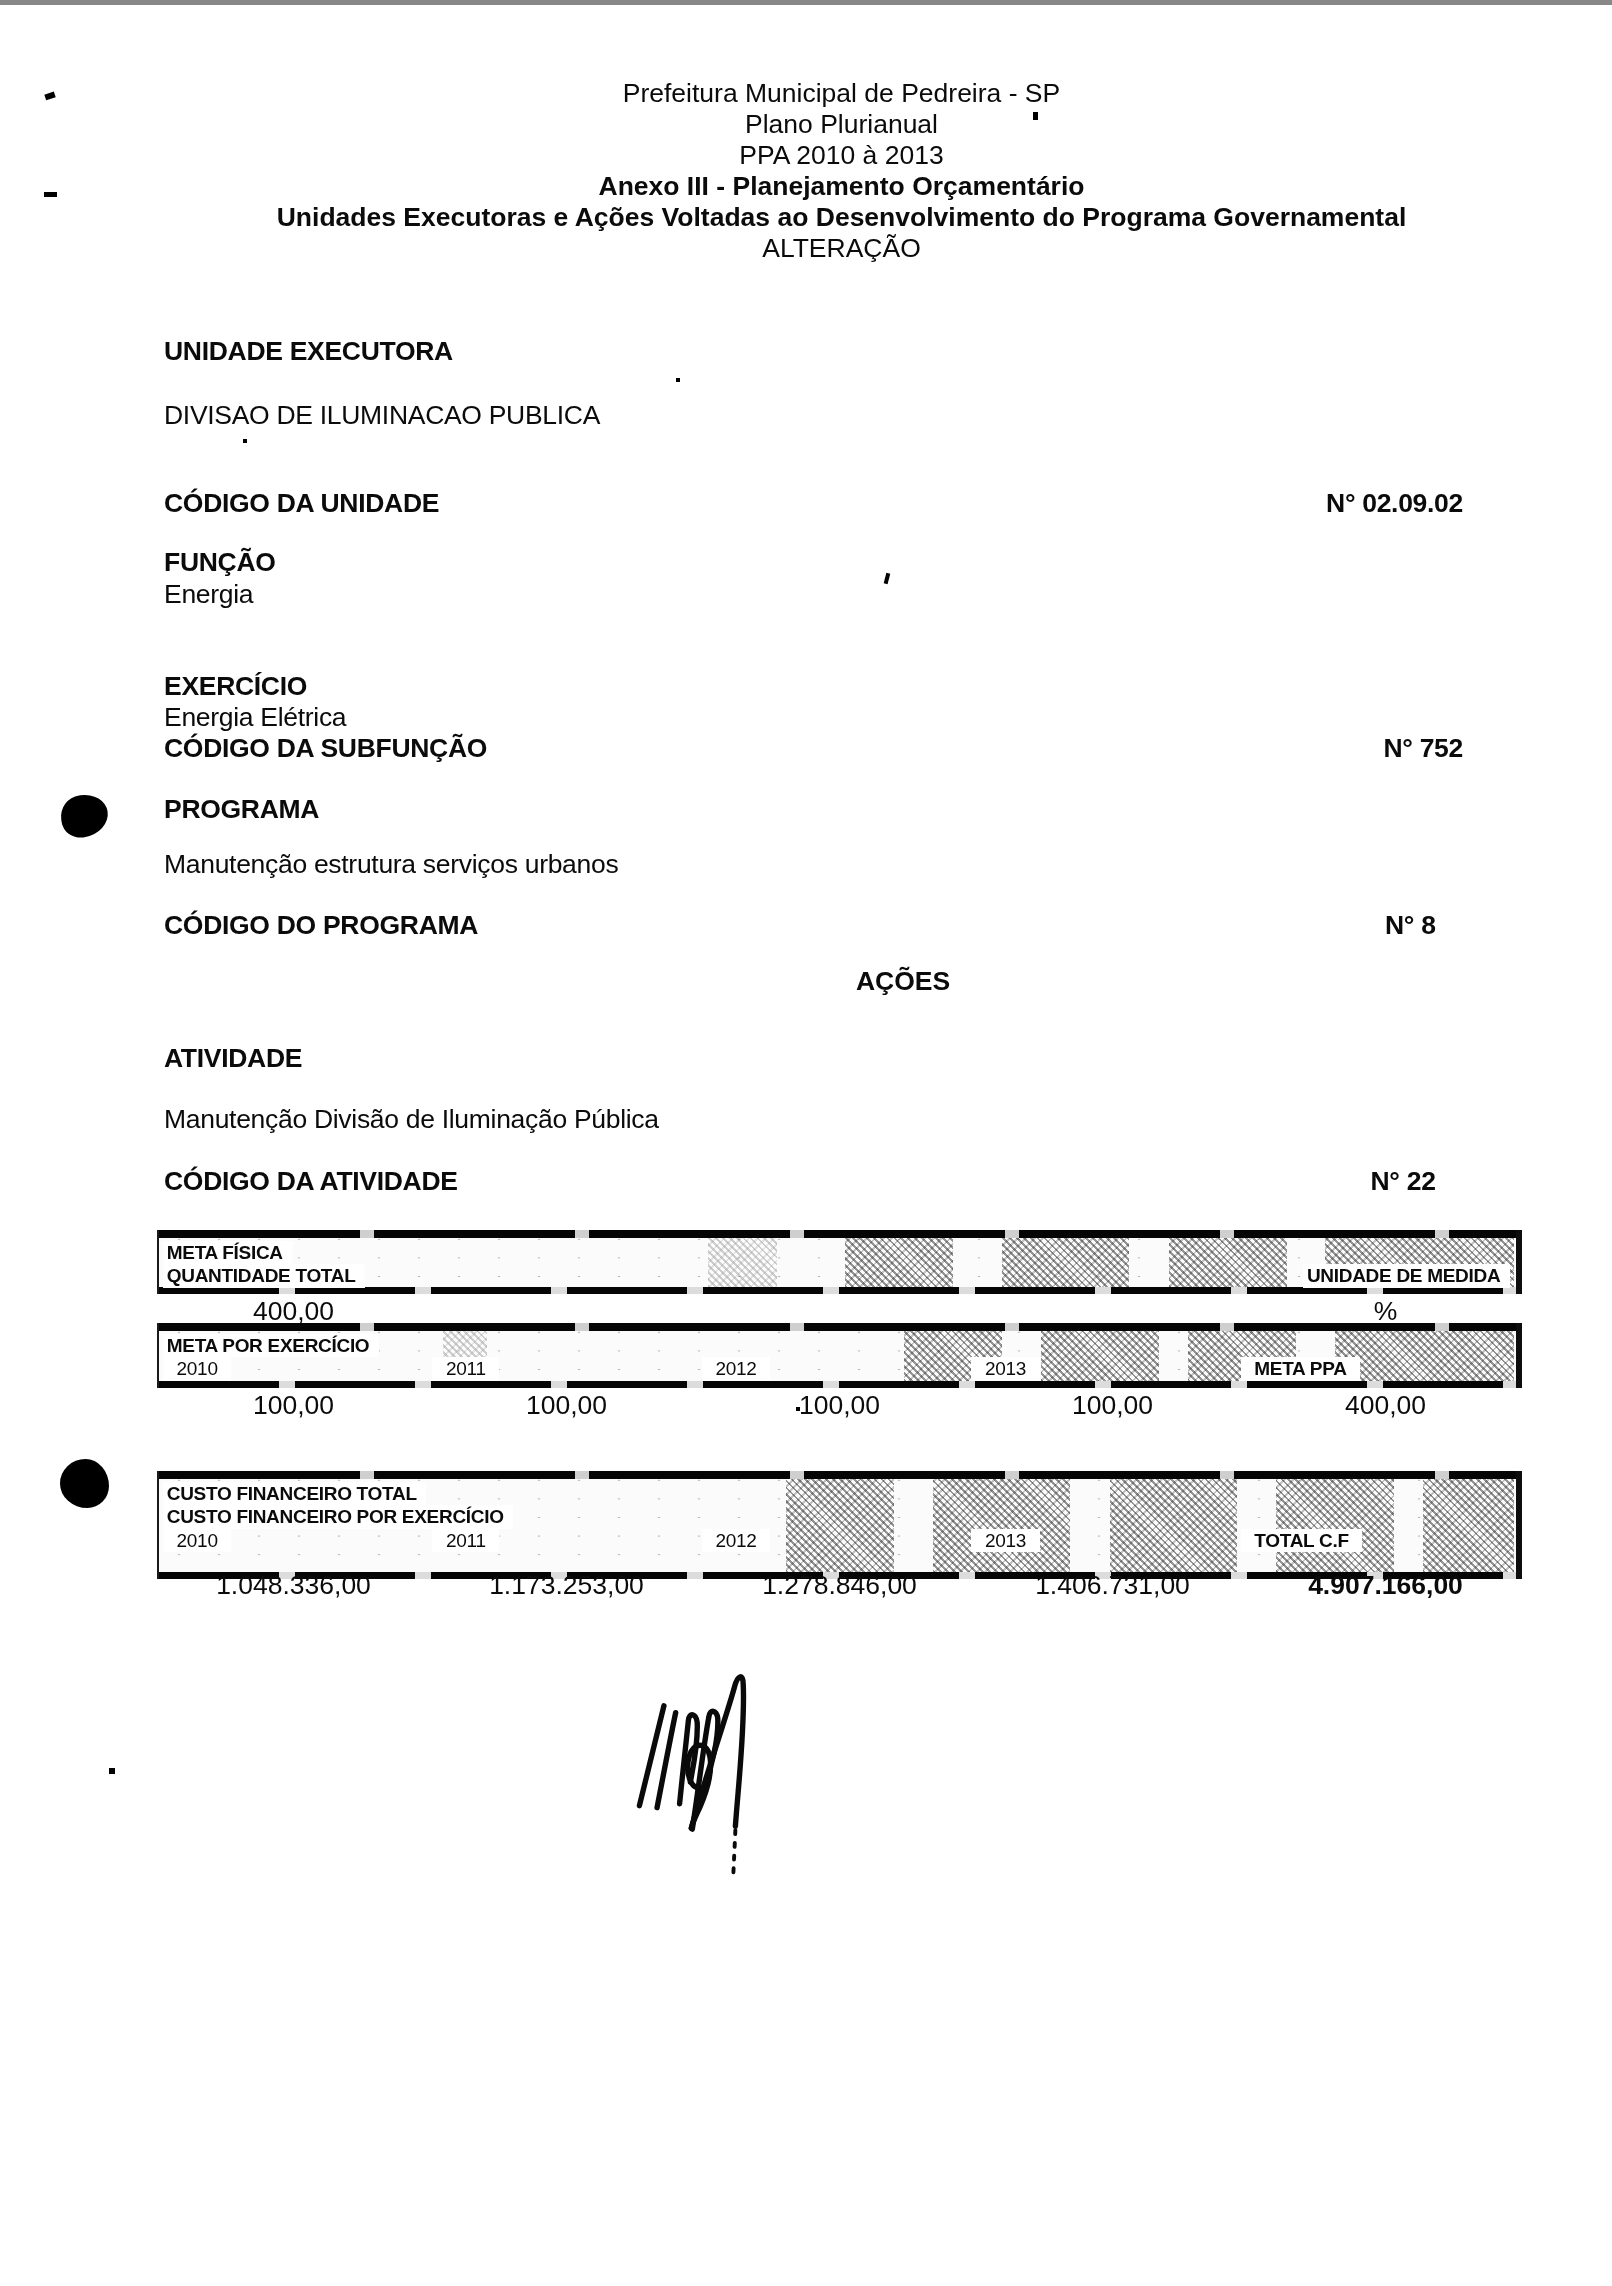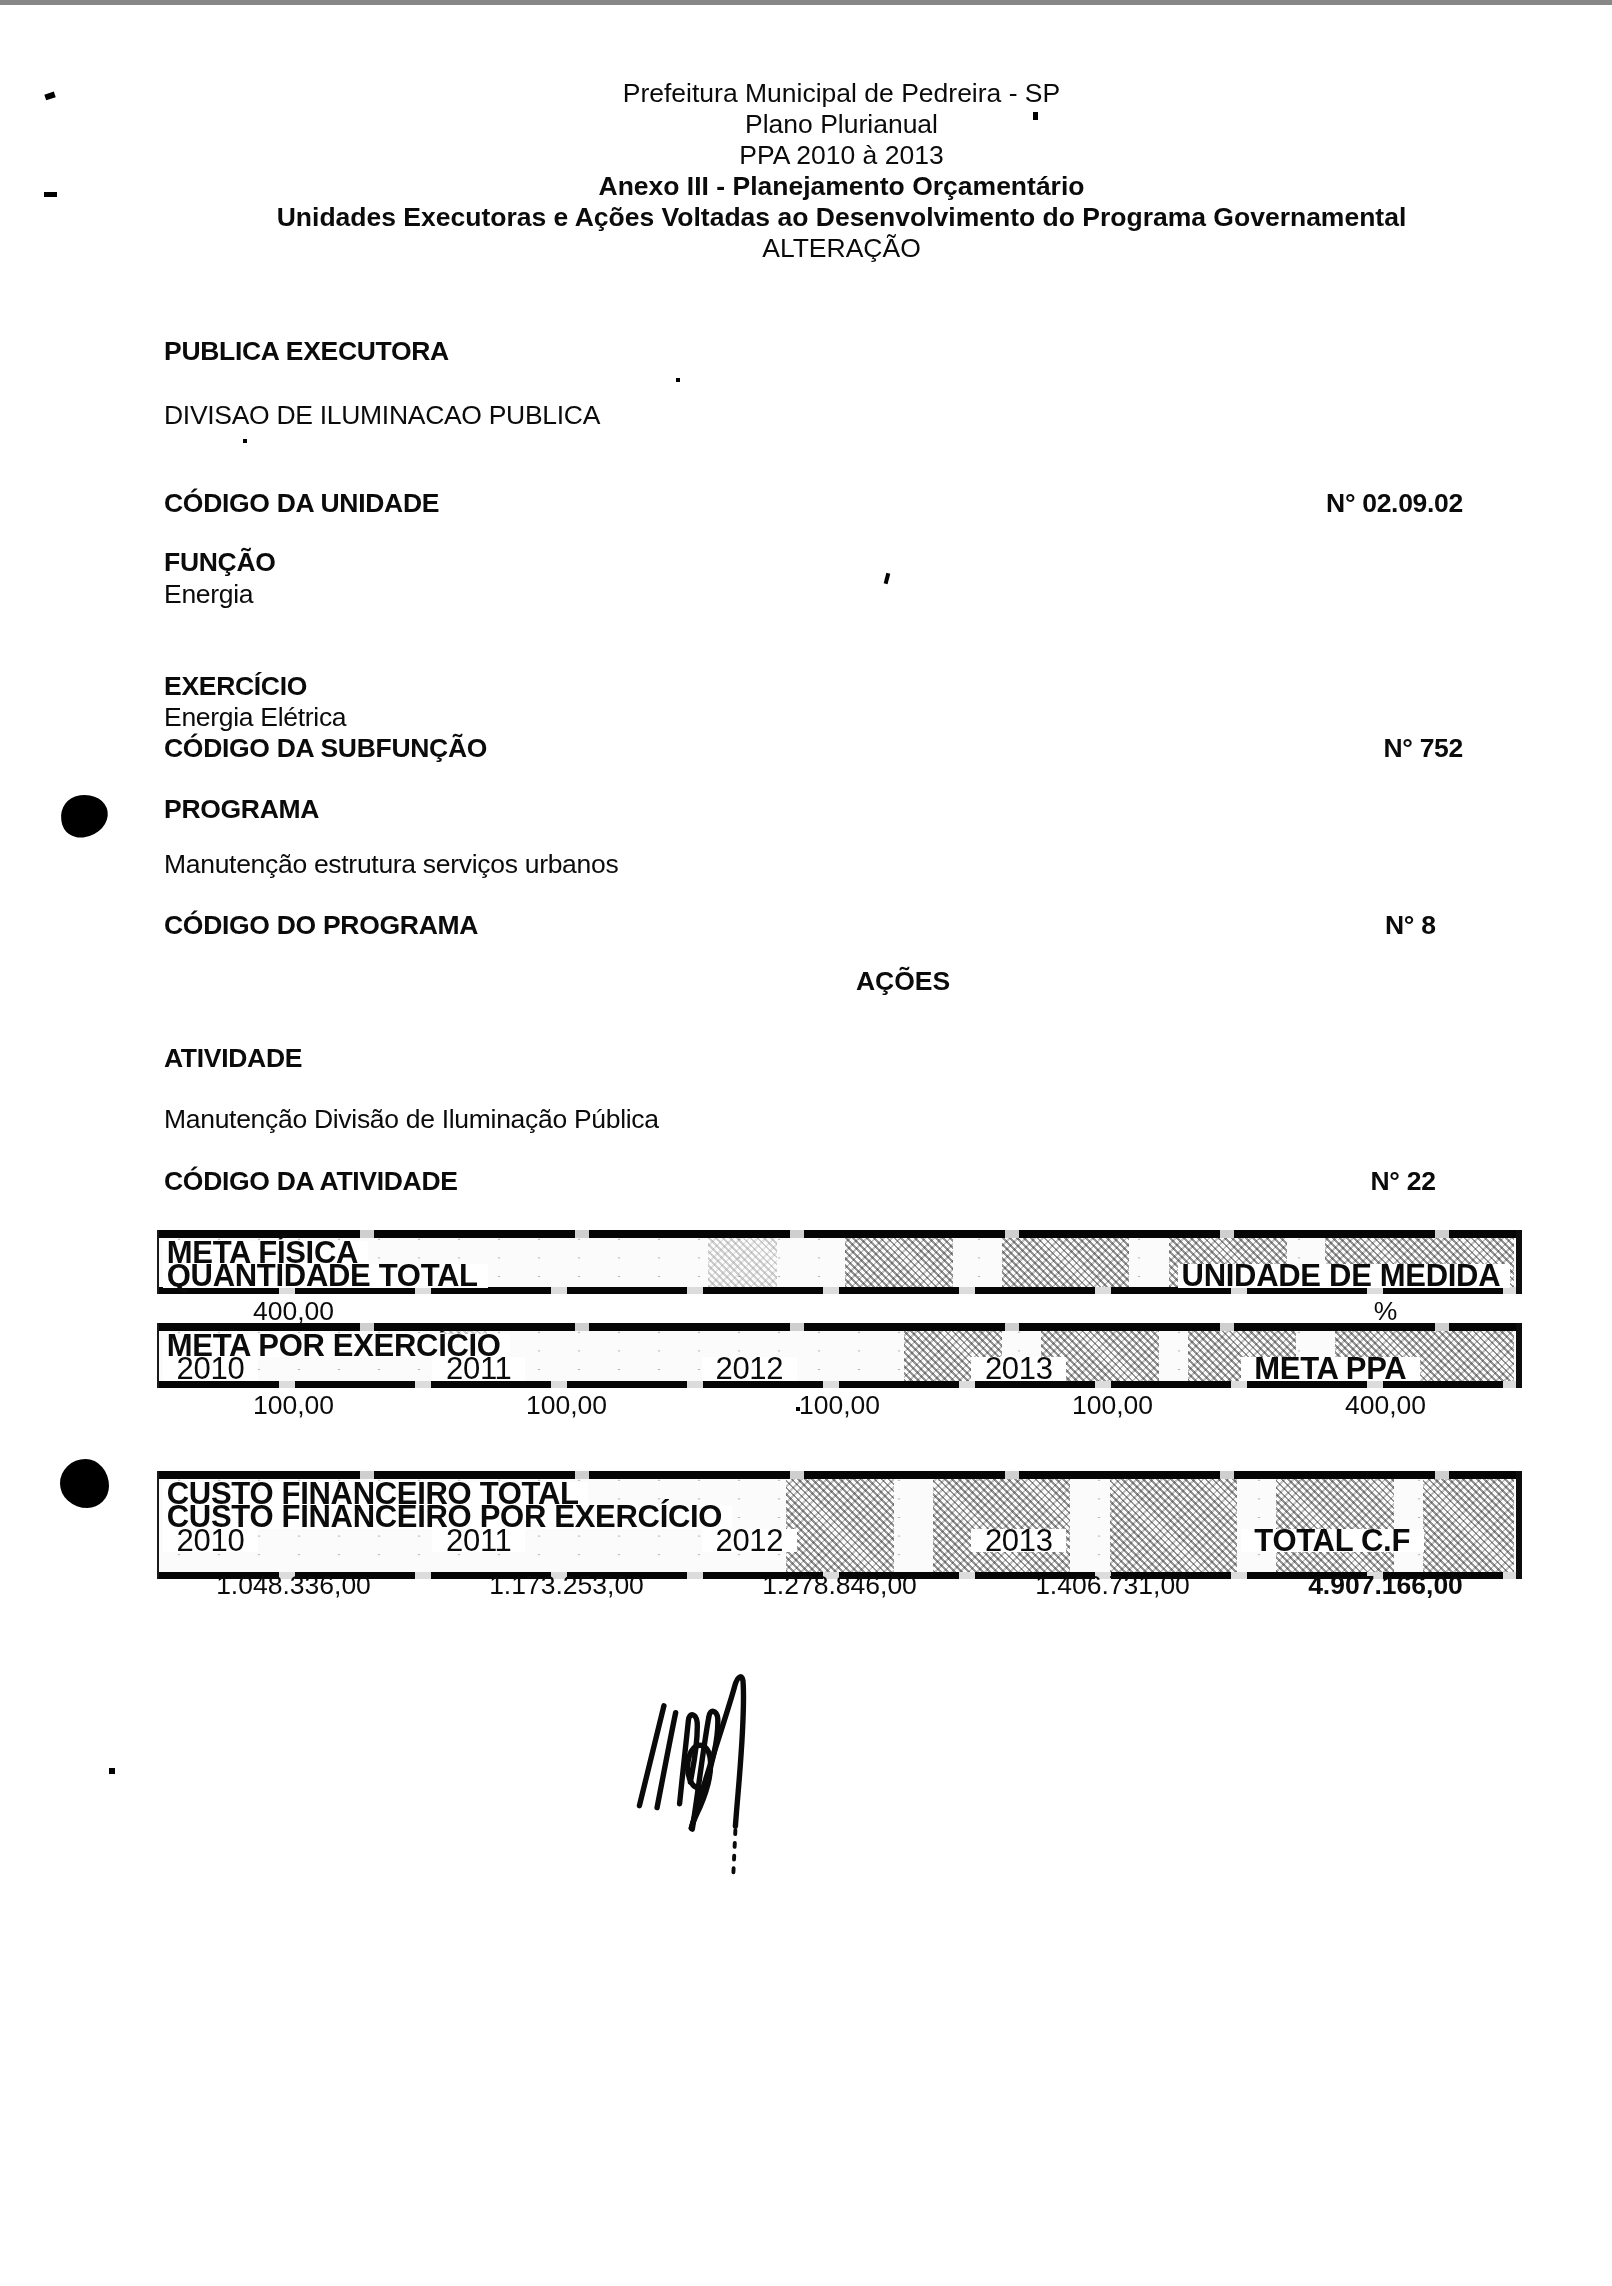--- a/index.html
+++ b/index.html
@@ -34,21 +34,21 @@
     font-size:26.5px;line-height:33px;font-weight:700;
   }
   
   .bar{
     position:absolute;left:157px;width:1365px;box-sizing:border-box;
     border-left:2.9px solid #1a1a1a;border-right:6.9px solid #0d0d0d;
     padding:10.8px 5.9px 8.8px 3.9px;
     background-image:radial-gradient(rgba(0,0,0,0.28) 1px, transparent 1.6px);
     background-size:40px 18.6px;
     background-color:#fbfbfb;
-    font-size:31px;line-height:23.5px;letter-spacing:-0.3px;
+    font-size:19px;line-height:23.5px;letter-spacing:-0.3px;
   }
   .bar::before{
     content:"";position:absolute;left:0;right:0;top:0;height:7.8px;
     background:repeating-linear-gradient(90deg,#050505 0 201px,#cfcfcf 201px 215px);
   }
   .bar::after{
     content:"";position:absolute;left:0;right:0;bottom:0;height:6.9px;
     background:repeating-linear-gradient(90deg,#050505 0 120px,#dcdcdc 120px 136px);
   }
   .smudge{
@@ -104,21 +104,21 @@
 
   <div class="doc-header">
     <div>Prefeitura Municipal de Pedreira - SP</div>
     <div>Plano Plurianual</div>
     <div>PPA 2010 à 2013</div>
     <div class="b">Anexo III - Planejamento Orçamentário</div>
     <div class="b">Unidades Executoras e Ações Voltadas ao Desenvolvimento do Programa Governamental</div>
     <div>ALTERAÇÃO</div>
   </div>
 
-  <div class="line b" style="top:330px">PUBLICA EXECUTORA</div>
+  <div class="line b" style="top:330px">UNIDADE EXECUTORA</div>
   <div class="line" style="top:394px">DIVISAO DE ILUMINACAO PUBLICA</div>
 
   <div class="line coderow" style="top:482px">
     <span class="b">CÓDIGO DA UNIDADE</span>
     <span class="b">N° 02.09.02</span>
   </div>
 
   <div class="line b" style="top:541px">FUNÇÃO</div>
   <div class="line" style="top:573px">Energia</div>
 

